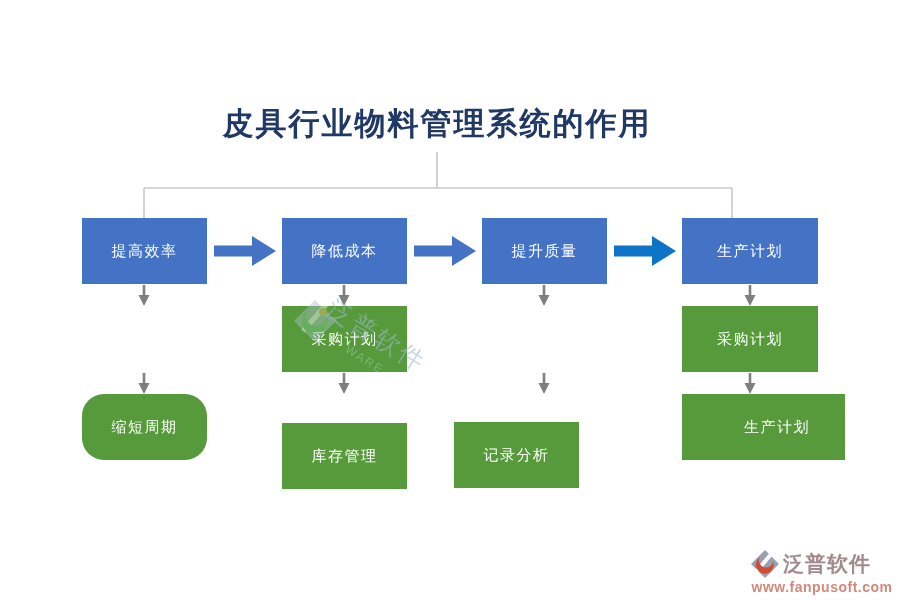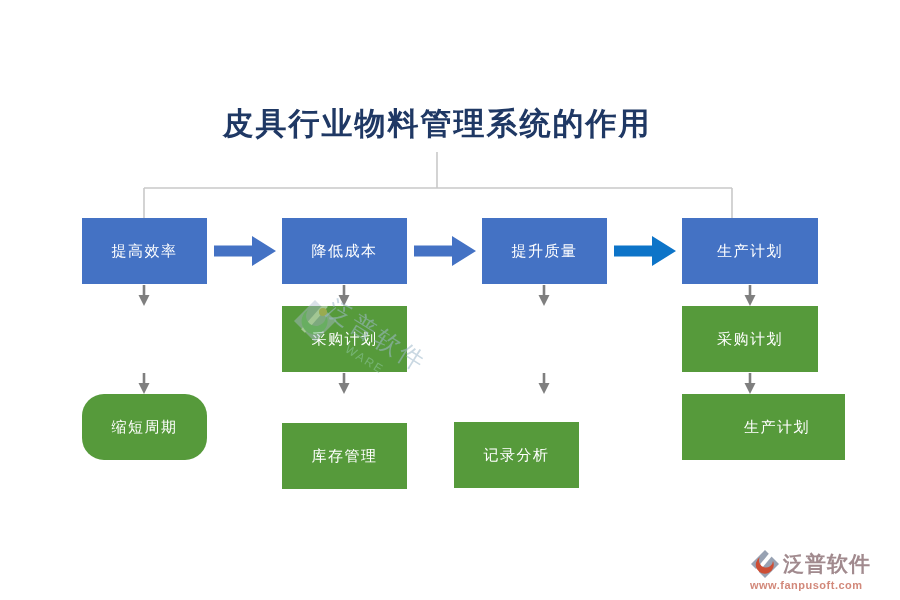--- a/index.html
+++ b/index.html
@@ -35,21 +35,21 @@
   .wm-sub{
     position:absolute;left:64px;top:52px;transform:rotate(32deg);transform-origin:left top;
     font-size:12px;letter-spacing:2px;color:#8fc79f;opacity:.55;white-space:nowrap;
   }
   .brand{position:absolute;left:750px;top:549px;width:144px;z-index:2;}
   .brand-row{display:flex;align-items:center;gap:3px;}
   .brand-name{
     font-size:21px;font-weight:700;letter-spacing:1px;color:var(--logo_name,#a18a8e);white-space:nowrap;
   }
   .brand-url{
-    margin-top:0px;font-size:11px;font-weight:700;letter-spacing:.5px;
+    margin-top:0px;text-align:center;font-size:14px;font-weight:700;letter-spacing:.5px;
     color:var(--logo_url,#d2887a);white-space:nowrap;
   }
 </style>
 </head>
 <body>
 
 <div class="stage">
 
   <div class="title">皮具行业物料管理系统的作用</div>
 

